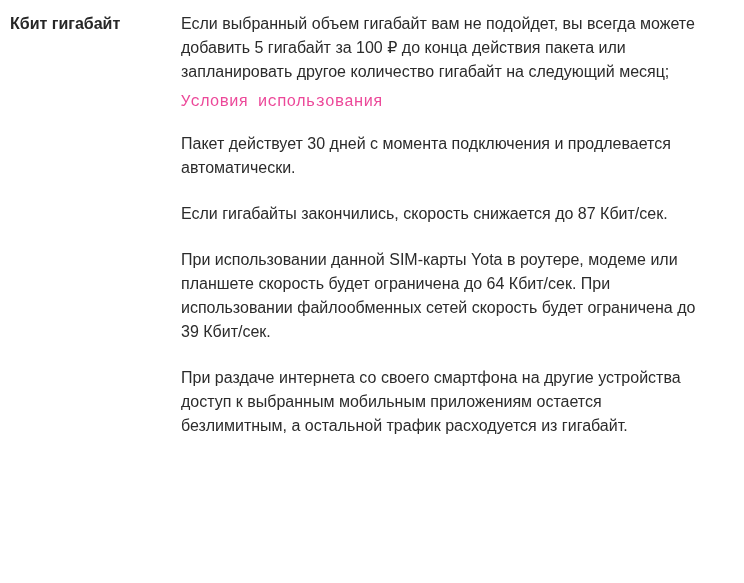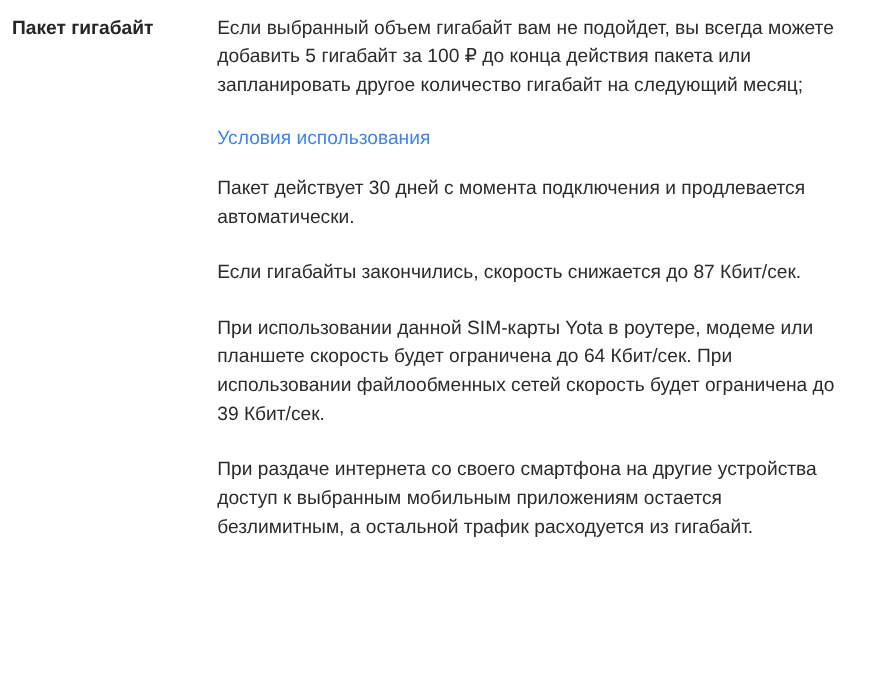--- a/index.html
+++ b/index.html
@@ -37,35 +37,36 @@
       width: 520px;
       max-width: 520px;
       font-size: 16px;
       line-height: 24px;
       color: #2b2b2b;
     }
     .right-col p {
       margin: 0 0 22px 0;
     }
     .right-col p.before-terms {
-      margin-bottom: 20px;
+      margin-bottom: 6px;
     }
     .terms-heading {
-      color: #3b82f6;
+      color: #ec4899;
       margin: 0 0 18px 0 !important;
+      font-family: Liberation Mono, monospace;
     }
   </style>
 </head>
 <body>
 
 <div class="page">
   <div class="section-row">
 
     <div class="left-col">
-      <h2 class="section-title">Пакет гигабайт</h2>
+      <h2 class="section-title">Кбит гигабайт</h2>
     </div>
 
     <div class="right-col">
 
       <p class="before-terms">Если выбранный объем гигабайт вам не подойдет, вы всегда можете добавить 5 гигабайт за 100 ₽ до конца действия пакета или запланировать другое количество гигабайт на следующий месяц;</p>
 
       <p class="terms-heading">Условия использования</p>
 
       <p>Пакет действует 30 дней с момента подключения и продлевается автоматически.</p>
 

